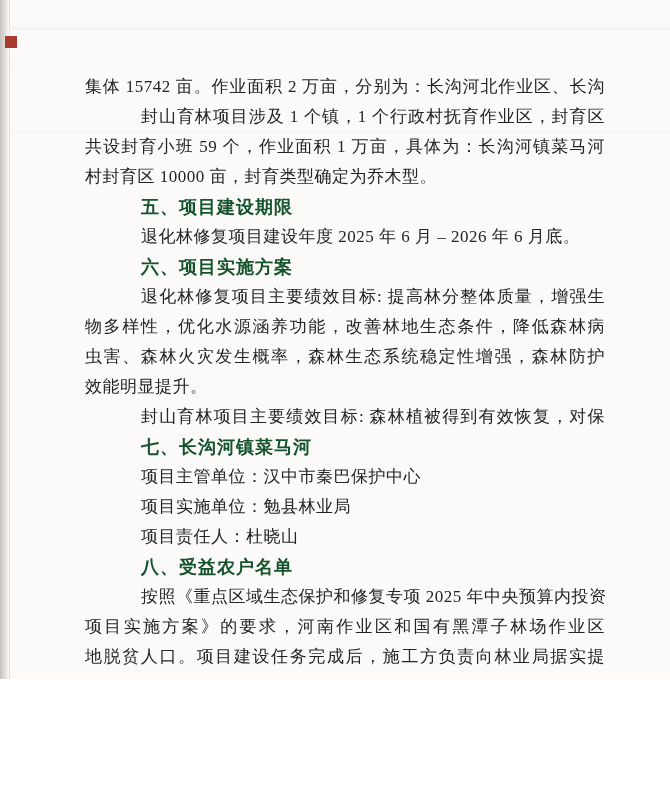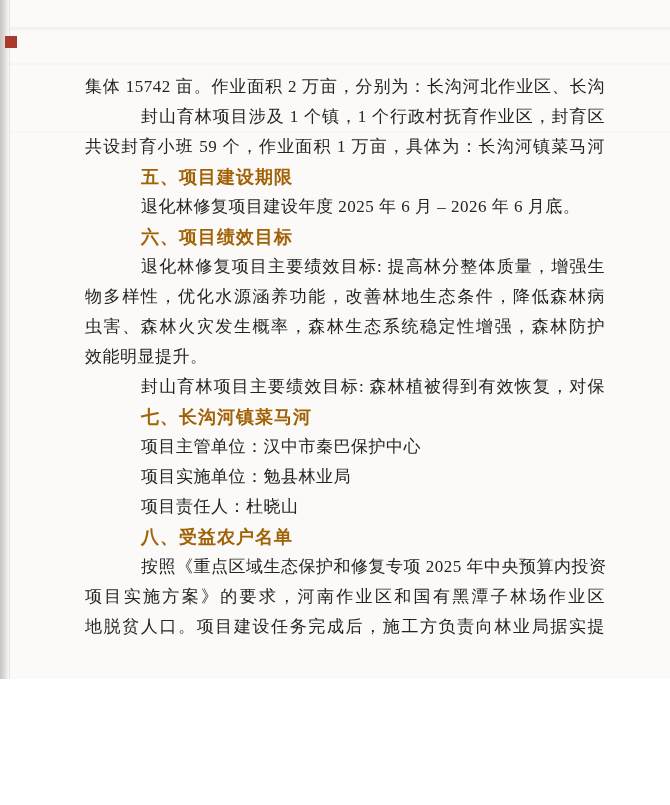--- a/index.html
+++ b/index.html
@@ -62,21 +62,21 @@
   }
   .line.indent { text-indent: 56px; }
   .line.fill {
     text-align: justify;
     text-align-last: justify;
   }
   .line.heading {
     font-family: "Liberation Sans", "DejaVu Sans", sans-serif;
     font-weight: 700;
     font-size: 18px;
-    color: #a16207;
+    color: #14532d;
     letter-spacing: 1px;
   }
   .footer {
     position: absolute;
     left: 103px; top: 783px;
     font-size: 15px;
     letter-spacing: 2px;
     color: #2d2d2d;
   }
 </style>
@@ -90,23 +90,24 @@
   <div class="streak s3"></div>
   <div class="streak s4"></div>
 
   <div class="red-marker" style="background: rgb(169, 58, 46);"></div>
 
   <div class="doc">
 
   <div class="line body fill">集体 15742 亩。作业面积 2 万亩，分别为：长沟河北作业区、长沟</div>
       <div class="line body indent fill">封山育林项目涉及 1 个镇，1 个行政村抚育作业区，封育区</div>
       <div class="line body fill">共设封育小班 59 个，作业面积 1 万亩，具体为：长沟河镇菜马河</div>
+      <div class="line body">村封育区 10000 亩，封育类型确定为乔木型。</div>
       <div class="line heading indent">五、项目建设期限</div>
       <div class="line body indent">退化林修复项目建设年度 2025 年 6 月 – 2026 年 6 月底。</div>
-      <div class="line heading indent">六、项目绩效目标</div>
+      <div class="line heading indent">六、项目实施方案</div>
       <div class="line body indent fill">退化林修复项目主要绩效目标: 提高林分整体质量，增强生</div>
       <div class="line body fill">物多样性，优化水源涵养功能，改善林地生态条件，降低森林病</div>
       <div class="line body fill">虫害、森林火灾发生概率，森林生态系统稳定性增强，森林防护</div>
       <div class="line body">效能明显提升。</div>
       <div class="line body indent fill">封山育林项目主要绩效目标: 森林植被得到有效恢复，对保</div>
       <div class="line heading indent">七、长沟河镇菜马河</div>
       <div class="line body indent">项目主管单位：汉中市秦巴保护中心</div>
       <div class="line body indent">项目实施单位：勉县林业局</div>
       <div class="line body indent">项目责任人：杜晓山</div>
       <div class="line heading indent">八、受益农户名单</div>

